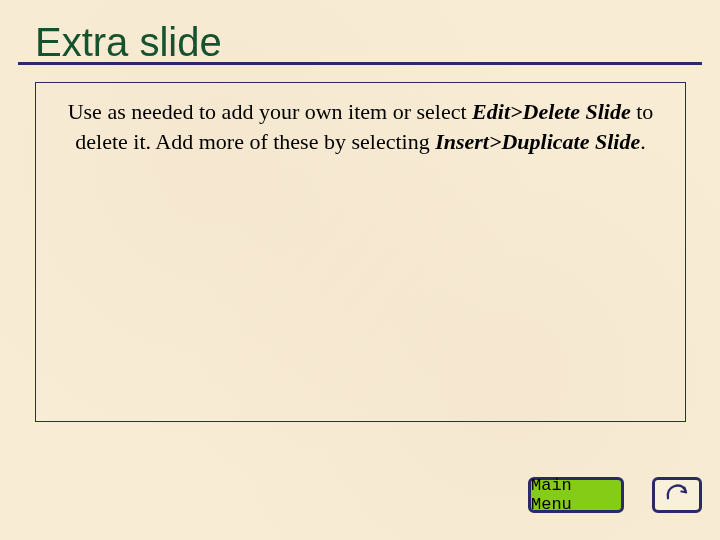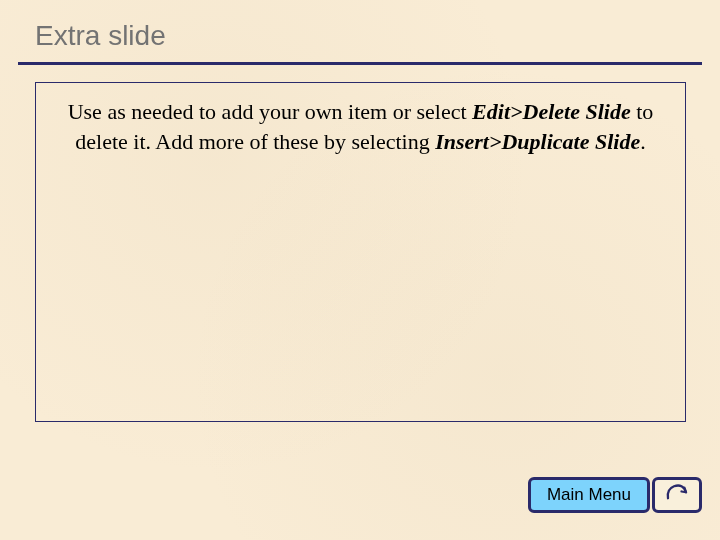--- a/index.html
+++ b/index.html
@@ -11,22 +11,22 @@
       radial-gradient(circle at 30% 30%, rgba(200,180,140,0.08) 0%, transparent 50%),
       radial-gradient(circle at 70% 70%, rgba(200,180,140,0.08) 0%, transparent 50%);
     font-family: "Times New Roman", Times, serif;
     position: relative;
     overflow: hidden;
   }
   .title {
     position: absolute;
     left: 35px;
     top: 20px;
-    font-size: 28px;
-    color: #737373;
+    font-size: 40px;
+    color: #14532d;
     font-family: Arial, Helvetica, sans-serif;
     font-weight: normal;
   }
   .title-underline {
     position: absolute;
     left: 18px;
     top: 62px;
     width: 684px;
     height: 3px;
     background: #2a2a6a;
@@ -43,29 +43,29 @@
     font-size: 22px;
     line-height: 1.35;
     color: #000;
     text-align: center;
   }
   .content-box .ital { font-style: italic; font-weight: bold; }
   .main-menu-btn {
     position: absolute;
     left: 528px;
     top: 477px;
-    width: 122px;
+    width: 96px;
     height: 36px;
     border: 3px solid #2a2a6a;
     border-radius: 6px;
-    background: #7dd3fc;
+    background: #84cc16;
     display: flex;
     align-items: center;
     justify-content: center;
-    font-family: Liberation Sans, sans-serif;
+    font-family: Liberation Mono, monospace;
     font-size: 17px;
     color: #000;
     cursor: pointer;
   }
   .return-btn {
     position: absolute;
     left: 652px;
     top: 477px;
     width: 50px;
     height: 36px;

